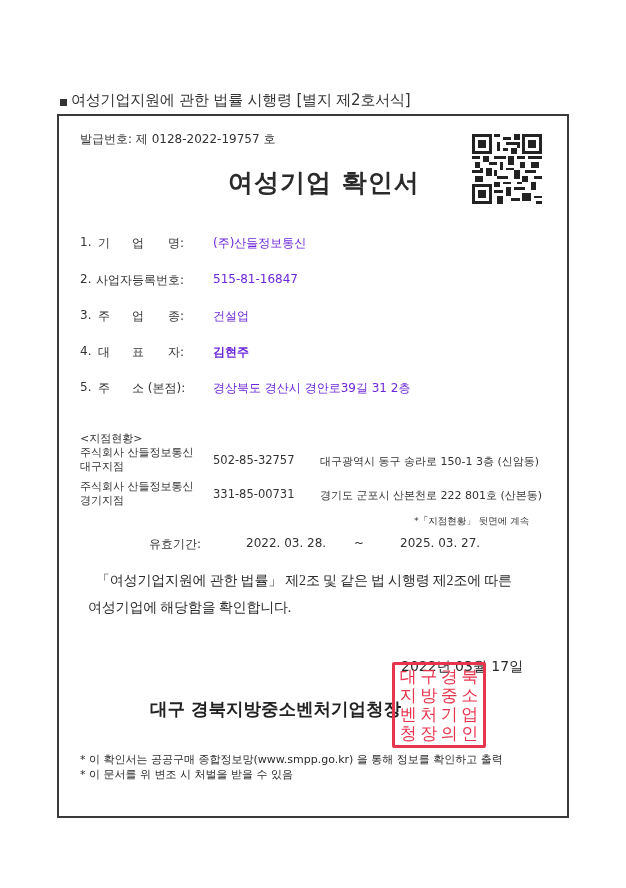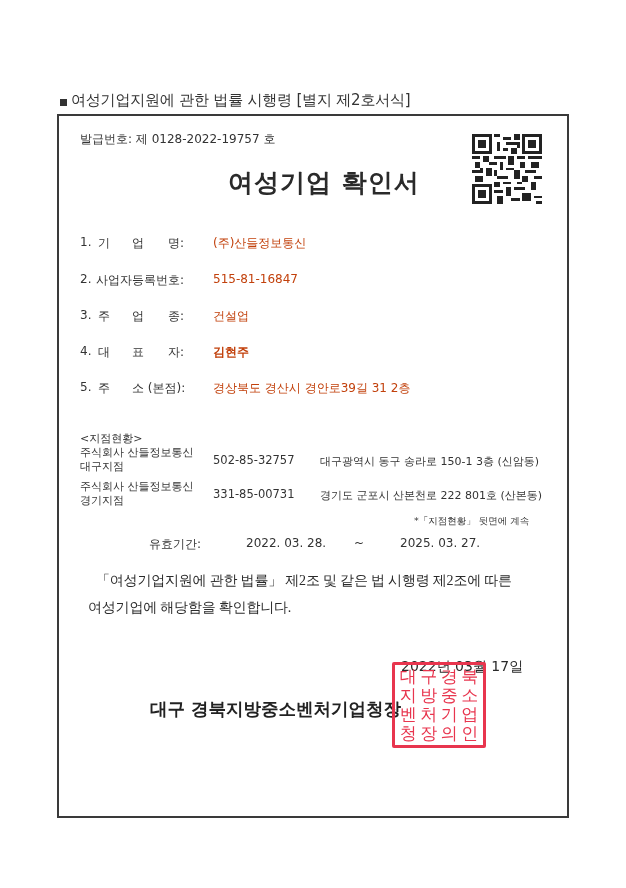--- a/index.html
+++ b/index.html
@@ -13,21 +13,21 @@
 
   .abs { position: absolute; white-space: nowrap; }
 
   .issue-no { left: 80px; top: 131px; font-size: 12px; color: #333; }
 
   .qr { left: 472px; top: 134px; width: 70px; height: 70px; }
 
   .title { left: 228px; top: 166px; font-size: 25px; font-weight: bold; color: #2a2a2a; letter-spacing: 1px; }
 
   .field-label { font-size: 12px; color: #333; }
-  .field-value { font-size: 12px; color: #c2410c; }
+  .field-value { font-size: 12px; color: #6d28d9; }
 
   .branch-head { left: 80px; top: 431px; font-size: 11px; color: #333; }
   .branch-name { font-size: 11px; color: #333; line-height: 14px; }
   .branch-no { font-size: 11.5px; color: #333; }
   .branch-addr { font-size: 11px; color: #333; }
   .branch-note { left: 414px; top: 515px; font-size: 9.5px; color: #333; }
 
   .validity { font-size: 12px; color: #333; }
 
   .statement { font-size: 14px; color: #2a2a2a; letter-spacing: -0.2px; font-family: Liberation Serif, serif; }
@@ -191,13 +191,15 @@
   <span>처</span>
   <span>기</span>
   <span>업</span>
   <span>청</span>
   <span>장</span>
   <span>의</span>
   <span>인</span>
 </div>
 
 <div class="abs notes">
+  <div>* 이 확인서는 공공구매 종합정보망(www.smpp.go.kr) 을 통해 정보를 확인하고 출력</div>
+  <div>* 이 문서를 위 변조 시 처벌을 받을 수 있음</div>
 </div>
 
 </body></html>

